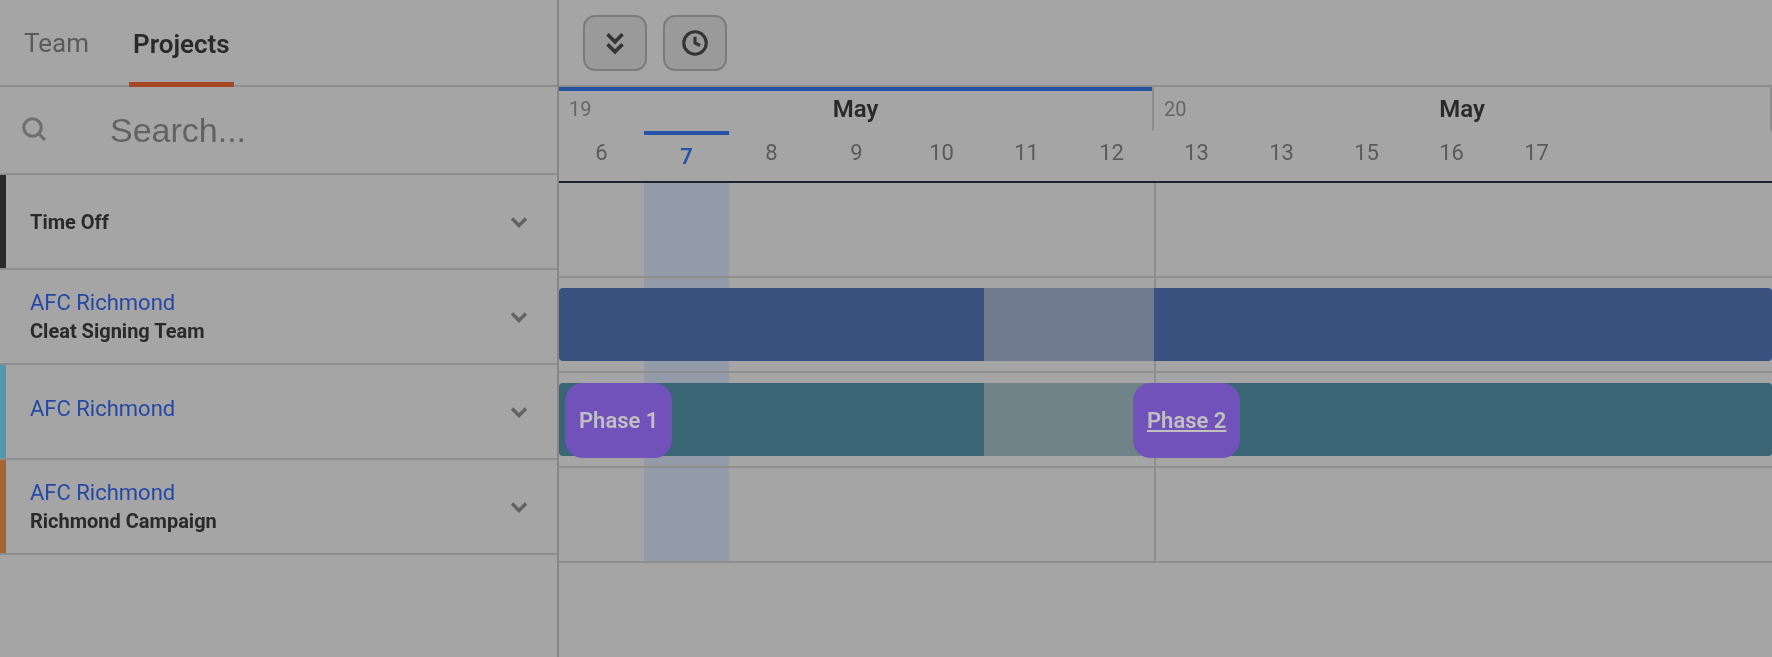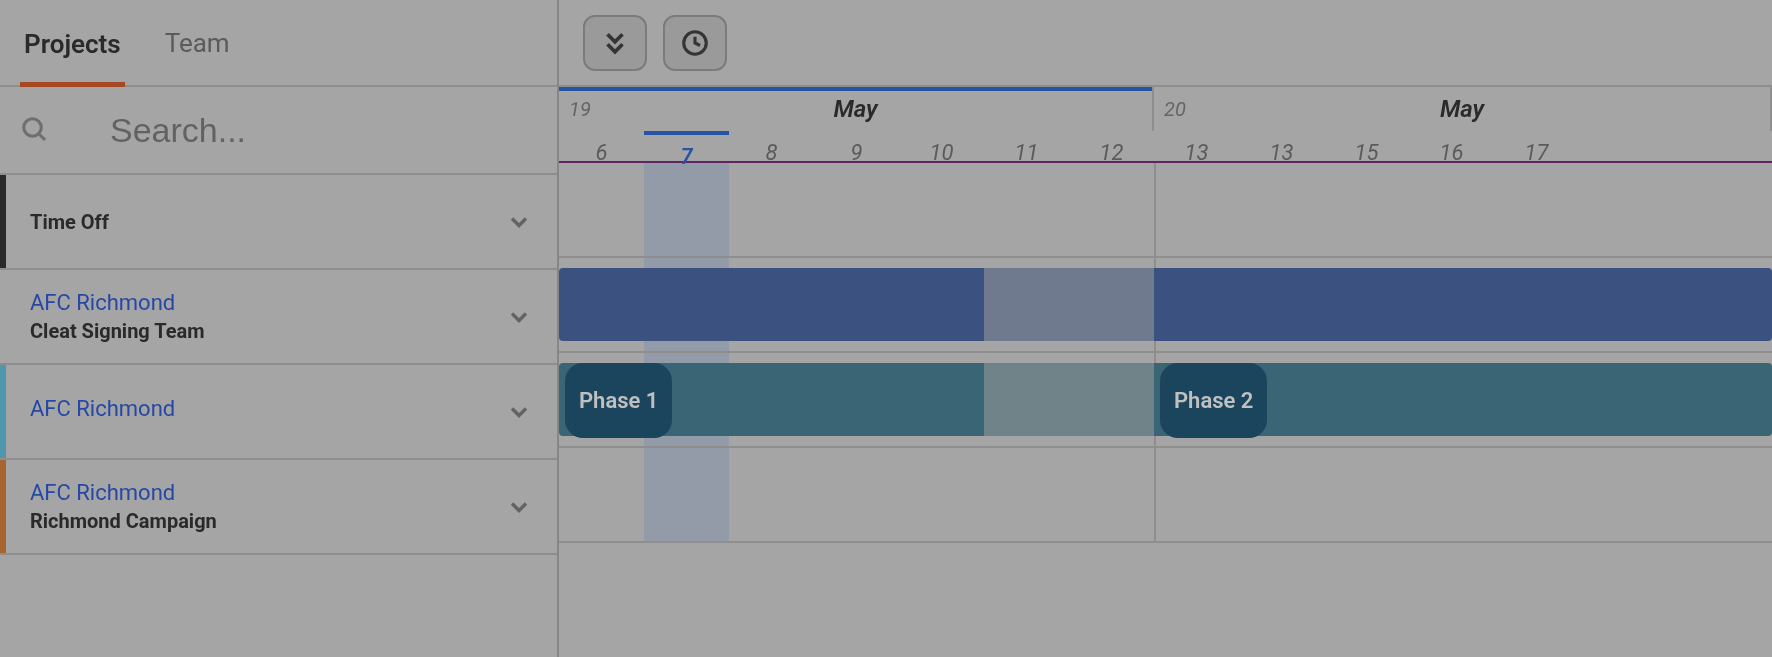--- a/index.html
+++ b/index.html
@@ -27,56 +27,56 @@
   .project-client { font-size: 22px; color: #1d4ed8; line-height:1.1; margin-bottom:4px;}
   .project-name { font-size: 20px; font-weight: 700; color: #222; line-height:1.1;}
   .chevron { width: 28px; height: 28px; stroke:#777; flex-shrink:0; }
 
   
   .toolbar { height: 87px; display:flex; align-items:center; gap:16px; padding: 0 24px; border-bottom: 2px solid #b5b5b5;}
   .tool-btn { width:64px; height:56px; border:2px solid #9a9a9a; border-radius:12px; background:#c8c8c8; display:flex; align-items:center; justify-content:center; cursor:pointer;}
   .tool-btn svg { width:30px; height:30px; }
 
   
-  .cal-header { position:relative; height:76px; border-bottom:2px solid #701a75;font-style:italic; }
+  .cal-header { position:relative; height:96px; border-bottom:2px solid #0f172a; }
   .weeks { display:flex; height:44px; }
   .week { display:flex; align-items:center; height:44px; border-right:2px solid #b5b5b5; position:relative;}
   .week-num { font-size:20px; color:#7a7a7a; padding-left:10px;}
   .week-month { position:absolute; left:50%; transform:translateX(-50%); font-size:24px; font-weight:600; color:#222;}
   .days { display:flex; height:44px;}
   .day { width:85px; flex-shrink:0; text-align:center; font-size:22px; color:#6a6a6a; line-height:44px; border-right:0;}
   .day.today { color:#1d5fd6; font-weight:600; border-top:4px solid #1d5fd6;}
   .today-line { position:absolute; top:0; height:4px; background:#1d5fd6;}
 
   
   .timeline-rows { position:relative; }
   .time-row { height:95px; border-bottom:2px solid #b5b5b5; position:relative;}
   .today-col { position:absolute; top:0; bottom:0; background:rgba(90,150,230,0.22); pointer-events:none;}
 
   .bar { position:absolute; top:10px; bottom:10px; border-radius:4px;}
   .bar-blue { background:#3b5ea3; }
   .bar-teal { background:#3a7a8f; }
   .weekend { position:absolute; top:10px; bottom:10px; background:rgba(200,200,200,0.55);}
 
-  .phase-chip { position:absolute; top:10px; height:75px; border-radius:18px; background:#0c4a6e; color:#fff; font-size:22px; font-weight:600; display:flex; align-items:center; padding:0 14px;}
+  .phase-chip { position:absolute; top:10px; height:75px; border-radius:18px; background:#8b5cf6; color:#fff; font-size:22px; font-weight:600; display:flex; align-items:center; padding:0 14px;}
 
   
   .vgrid { position:absolute; top:0; bottom:0; width:0; border-left:2px solid #b5b5b5;}
 
   
   .overlay { position:absolute; inset:0; background:rgba(60,60,60,0.32); pointer-events:none;}
 </style>
 </head>
 <body>
 
 <div class="app">
   <div class="sidebar">
     <div class="tabs">
+      <div class="tab">Team</div>
       <div class="tab active">Projects</div>
-      <div class="tab">Team</div>
     </div>
     <div class="search-row">
       <svg class="search-icon" viewBox="0 0 24 24" fill="none" stroke="#888" stroke-width="2.5">
           <circle cx="10" cy="10" r="7"></circle>
           <line x1="20" y1="20" x2="15" y2="15"></line>
         </svg>
       <input class="search-input" placeholder="Search..." style="">
     </div>
 
     <div class="project-row">
@@ -173,21 +173,21 @@
 
       <div class="time-row">
         <div class="bar bar-blue" style="left:0; right:0;"></div>
         <div class="weekend" style="left:425px; width:170px;"></div>
       </div>
 
       <div class="time-row">
         <div class="bar bar-teal" style="left:0; right:0;"></div>
         <div class="weekend" style="left:425px; width:170px;"></div>
         <div class="phase-chip" style="left:6px;">Phase 1</div>
-        <div class="phase-chip" style="left:601px;">Phase 2</div>
+        <div class="phase-chip" style="left:574px;text-decoration:underline;">Phase 2</div>
       </div>
 
       <div class="time-row"></div>
     </div>
   </div>
 </div>
 
 <div class="overlay"></div>
 
 </body></html>

